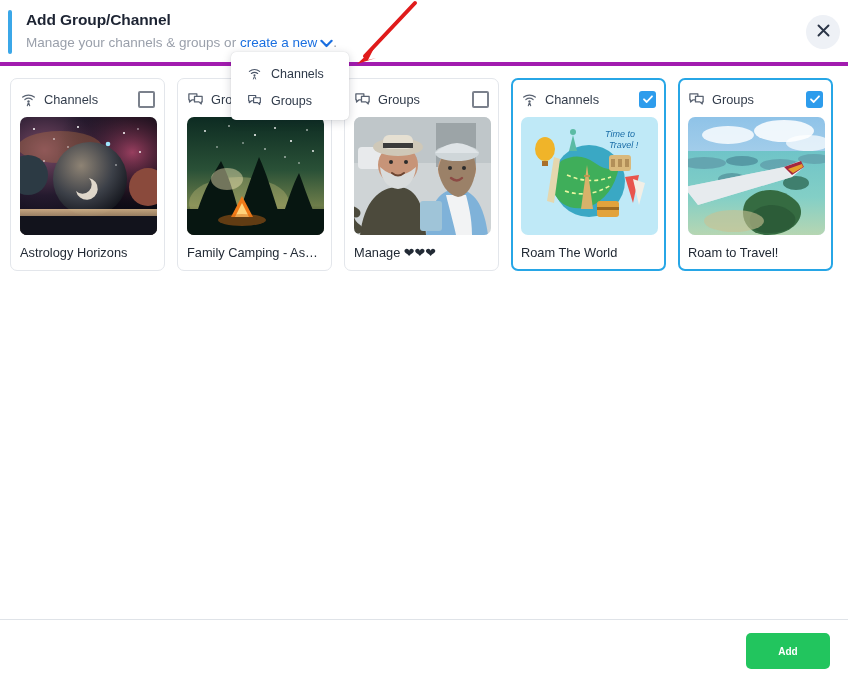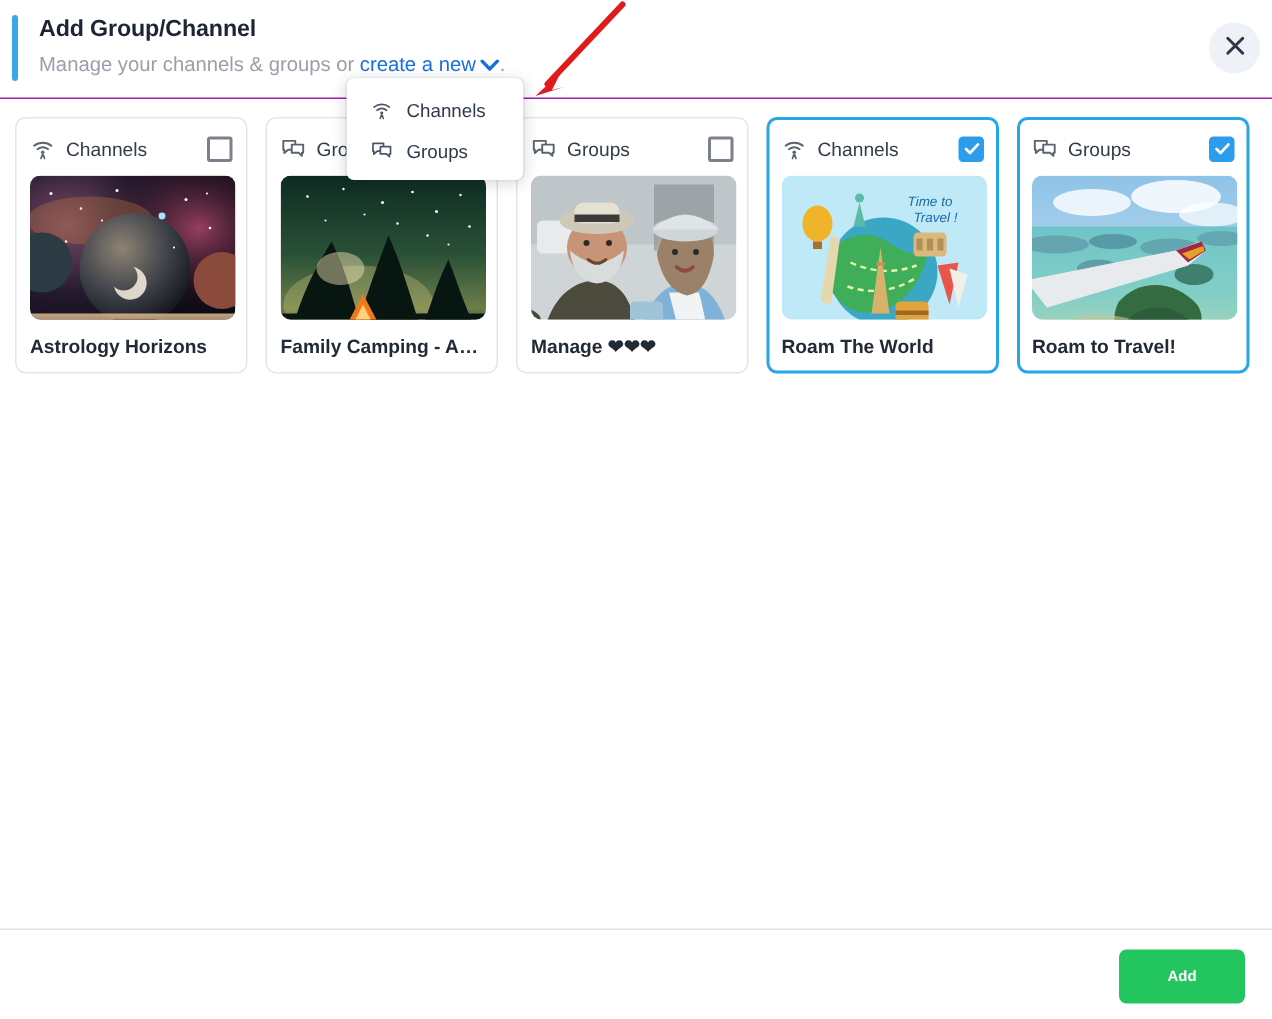--- a/index.html
+++ b/index.html
@@ -13,21 +13,21 @@
   .dialog {
     position: relative;
     width: 848px; height: 679px;
     background: #ffffff;
   }
 
   
   .header {
     position: relative;
     height: 66px;
-    border-bottom: 1px solid #a21caf;
+    border-bottom: 4px solid #a21caf;
     background: #ffffff;
   }
   .accent-bar {
     position: absolute;
     left: 8px; top: 10px;
     width: 4px; height: 44px;
     background: #3ba7e8;
     border-radius: 2px;
   }
   .header-texts {
@@ -149,33 +149,32 @@
   }
   .checkbox.checked {
     border: none;
     background: #2d9cec;
     border-radius: 3px;
     display: flex;
     align-items: center;
     justify-content: center;
   }
   .thumb {
-    width: 137px; height: 96px;
+    width: 137px; height: 118px;
     border-radius: 7px;
     overflow: hidden;
     position: relative;
   }
   .card-name {
     margin-top: 10px;
     font-size: 12.8px;
     color: #222a35;
     white-space: nowrap;
     overflow: hidden;
     text-overflow: ellipsis;
-    font-weight: bold;
   }
 
   
   .footer {
     position: absolute;
     left: 0; bottom: 0;
     width: 848px;
     height: 60px;
     border-top: 1px solid #dfe3e8;
     background: #ffffff;

